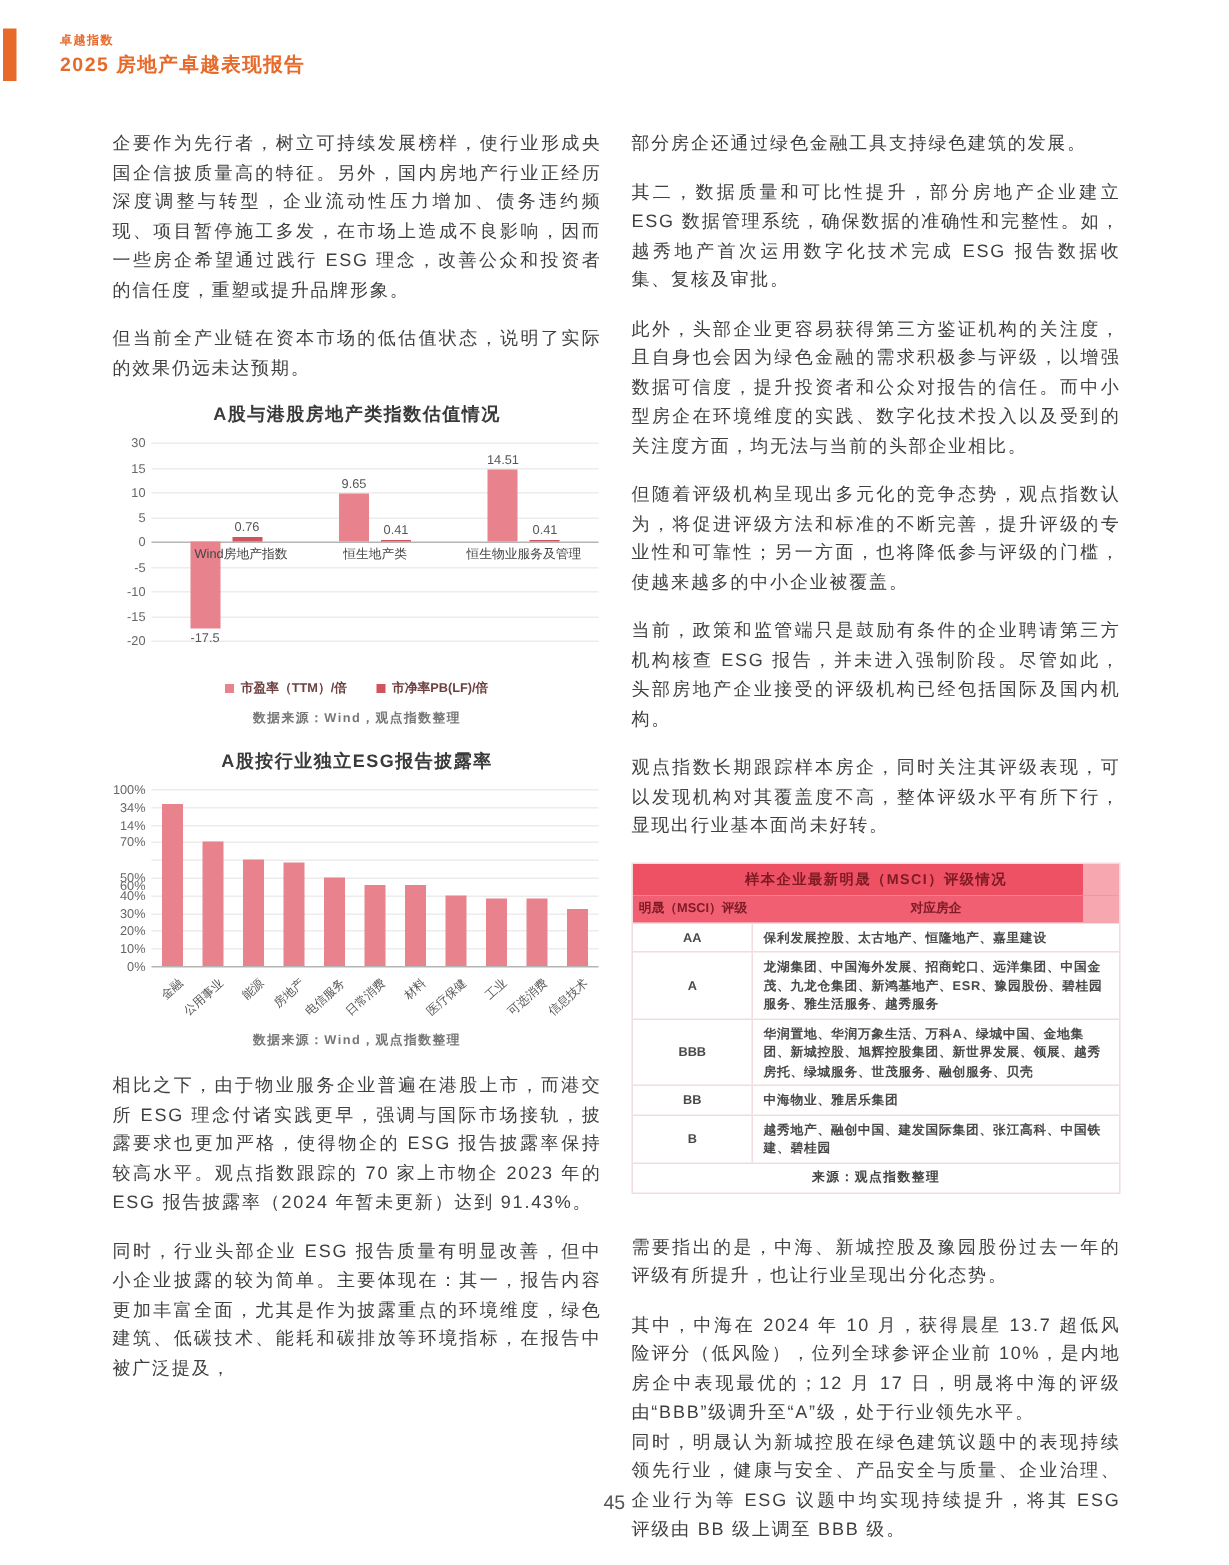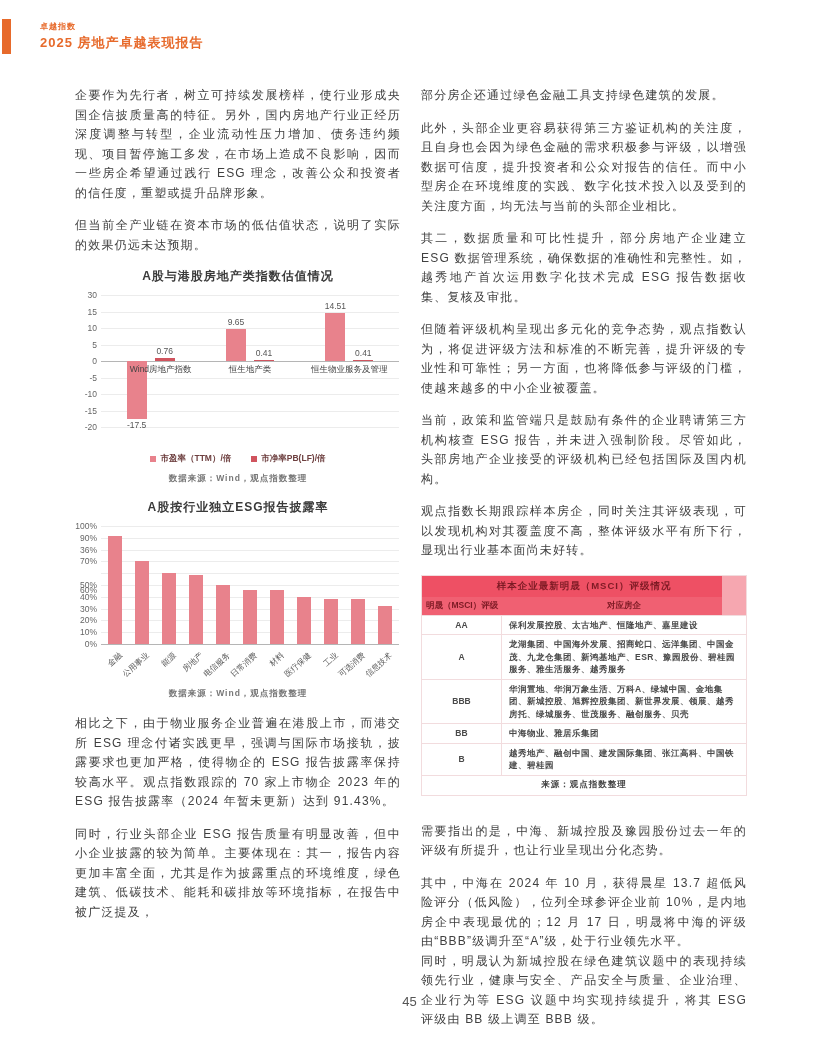--- a/index.html
+++ b/index.html
@@ -119,23 +119,23 @@
         <div class="chart-source">数据来源：Wind，观点指数整理</div>
       </figure>
 
 
       <figure class="chart">
         <figcaption class="chart-title">A股按行业独立ESG报告披露率</figcaption>
         <div class="plot plot2" id="plot2">
             <div class="gridline" style="top: 0px;"></div>
             <div class="ytick" style="top: 0px;">100%</div>
             <div class="gridline" style="top: 11.8px;"></div>
-            <div class="ytick" style="top: 11.8px;">90%</div>
+            <div class="ytick" style="top: 11.8px;">34%</div>
             <div class="gridline" style="top: 23.6px;"></div>
-            <div class="ytick" style="top: 23.6px;">36%</div>
+            <div class="ytick" style="top: 23.6px;">14%</div>
             <div class="gridline" style="top: 35.4px;"></div>
             <div class="ytick" style="top: 35.4px;">70%</div>
             <div class="gridline" style="top: 47.2px;"></div>
             <div class="ytick" style="top: 64px;">60%</div>
             <div class="gridline" style="top: 59px;"></div>
             <div class="ytick" style="top: 59px;">50%</div>
             <div class="gridline" style="top: 70.8px;"></div>
             <div class="ytick" style="top: 70.8px;">40%</div>
             <div class="gridline" style="top: 82.6px;"></div>
             <div class="ytick" style="top: 82.6px;">30%</div>
@@ -170,22 +170,22 @@
           </div>
         <div class="chart-source">数据来源：Wind，观点指数整理</div>
       </figure>
 
       <p>相比之下，由于物业服务企业普遍在港股上市，而港交所 ESG 理念付诸实践更早，强调与国际市场接轨，披露要求也更加严格，使得物企的 ESG 报告披露率保持较高水平。观点指数跟踪的 70 家上市物企 2023 年的 ESG 报告披露率（2024 年暂未更新）达到 91.43%。</p>
       <p>同时，行业头部企业 ESG 报告质量有明显改善，但中小企业披露的较为简单。主要体现在：其一，报告内容更加丰富全面，尤其是作为披露重点的环境维度，绿色建筑、低碳技术、能耗和碳排放等环境指标，在报告中被广泛提及，</p>
     </section>
 
     <section class="col">
       <p>部分房企还通过绿色金融工具支持绿色建筑的发展。</p>
+      <p>其二，数据质量和可比性提升，部分房地产企业建立 ESG 数据管理系统，确保数据的准确性和完整性。如，越秀地产首次运用数字化技术完成 ESG 报告数据收集、复核及审批。</p>
       <p>此外，头部企业更容易获得第三方鉴证机构的关注度，且自身也会因为绿色金融的需求积极参与评级，以增强数据可信度，提升投资者和公众对报告的信任。而中小型房企在环境维度的实践、数字化技术投入以及受到的关注度方面，均无法与当前的头部企业相比。</p>
-      <p>其二，数据质量和可比性提升，部分房地产企业建立 ESG 数据管理系统，确保数据的准确性和完整性。如，越秀地产首次运用数字化技术完成 ESG 报告数据收集、复核及审批。</p>
       <p>但随着评级机构呈现出多元化的竞争态势，观点指数认为，将促进评级方法和标准的不断完善，提升评级的专业性和可靠性；另一方面，也将降低参与评级的门槛，使越来越多的中小企业被覆盖。</p>
       <p>当前，政策和监管端只是鼓励有条件的企业聘请第三方机构核查 ESG 报告，并未进入强制阶段。尽管如此，头部房地产企业接受的评级机构已经包括国际及国内机构。</p>
       <p>观点指数长期跟踪样本房企，同时关注其评级表现，可以发现机构对其覆盖度不高，整体评级水平有所下行，显现出行业基本面尚未好转。</p>
 
       <div class="msci-table">
         <div class="t-title">样本企业最新明晟（MSCI）评级情况</div>
         <div class="t-head">
           <div>明晟（MSCI）评级</div>
           <div>对应房企</div>
         </div>

